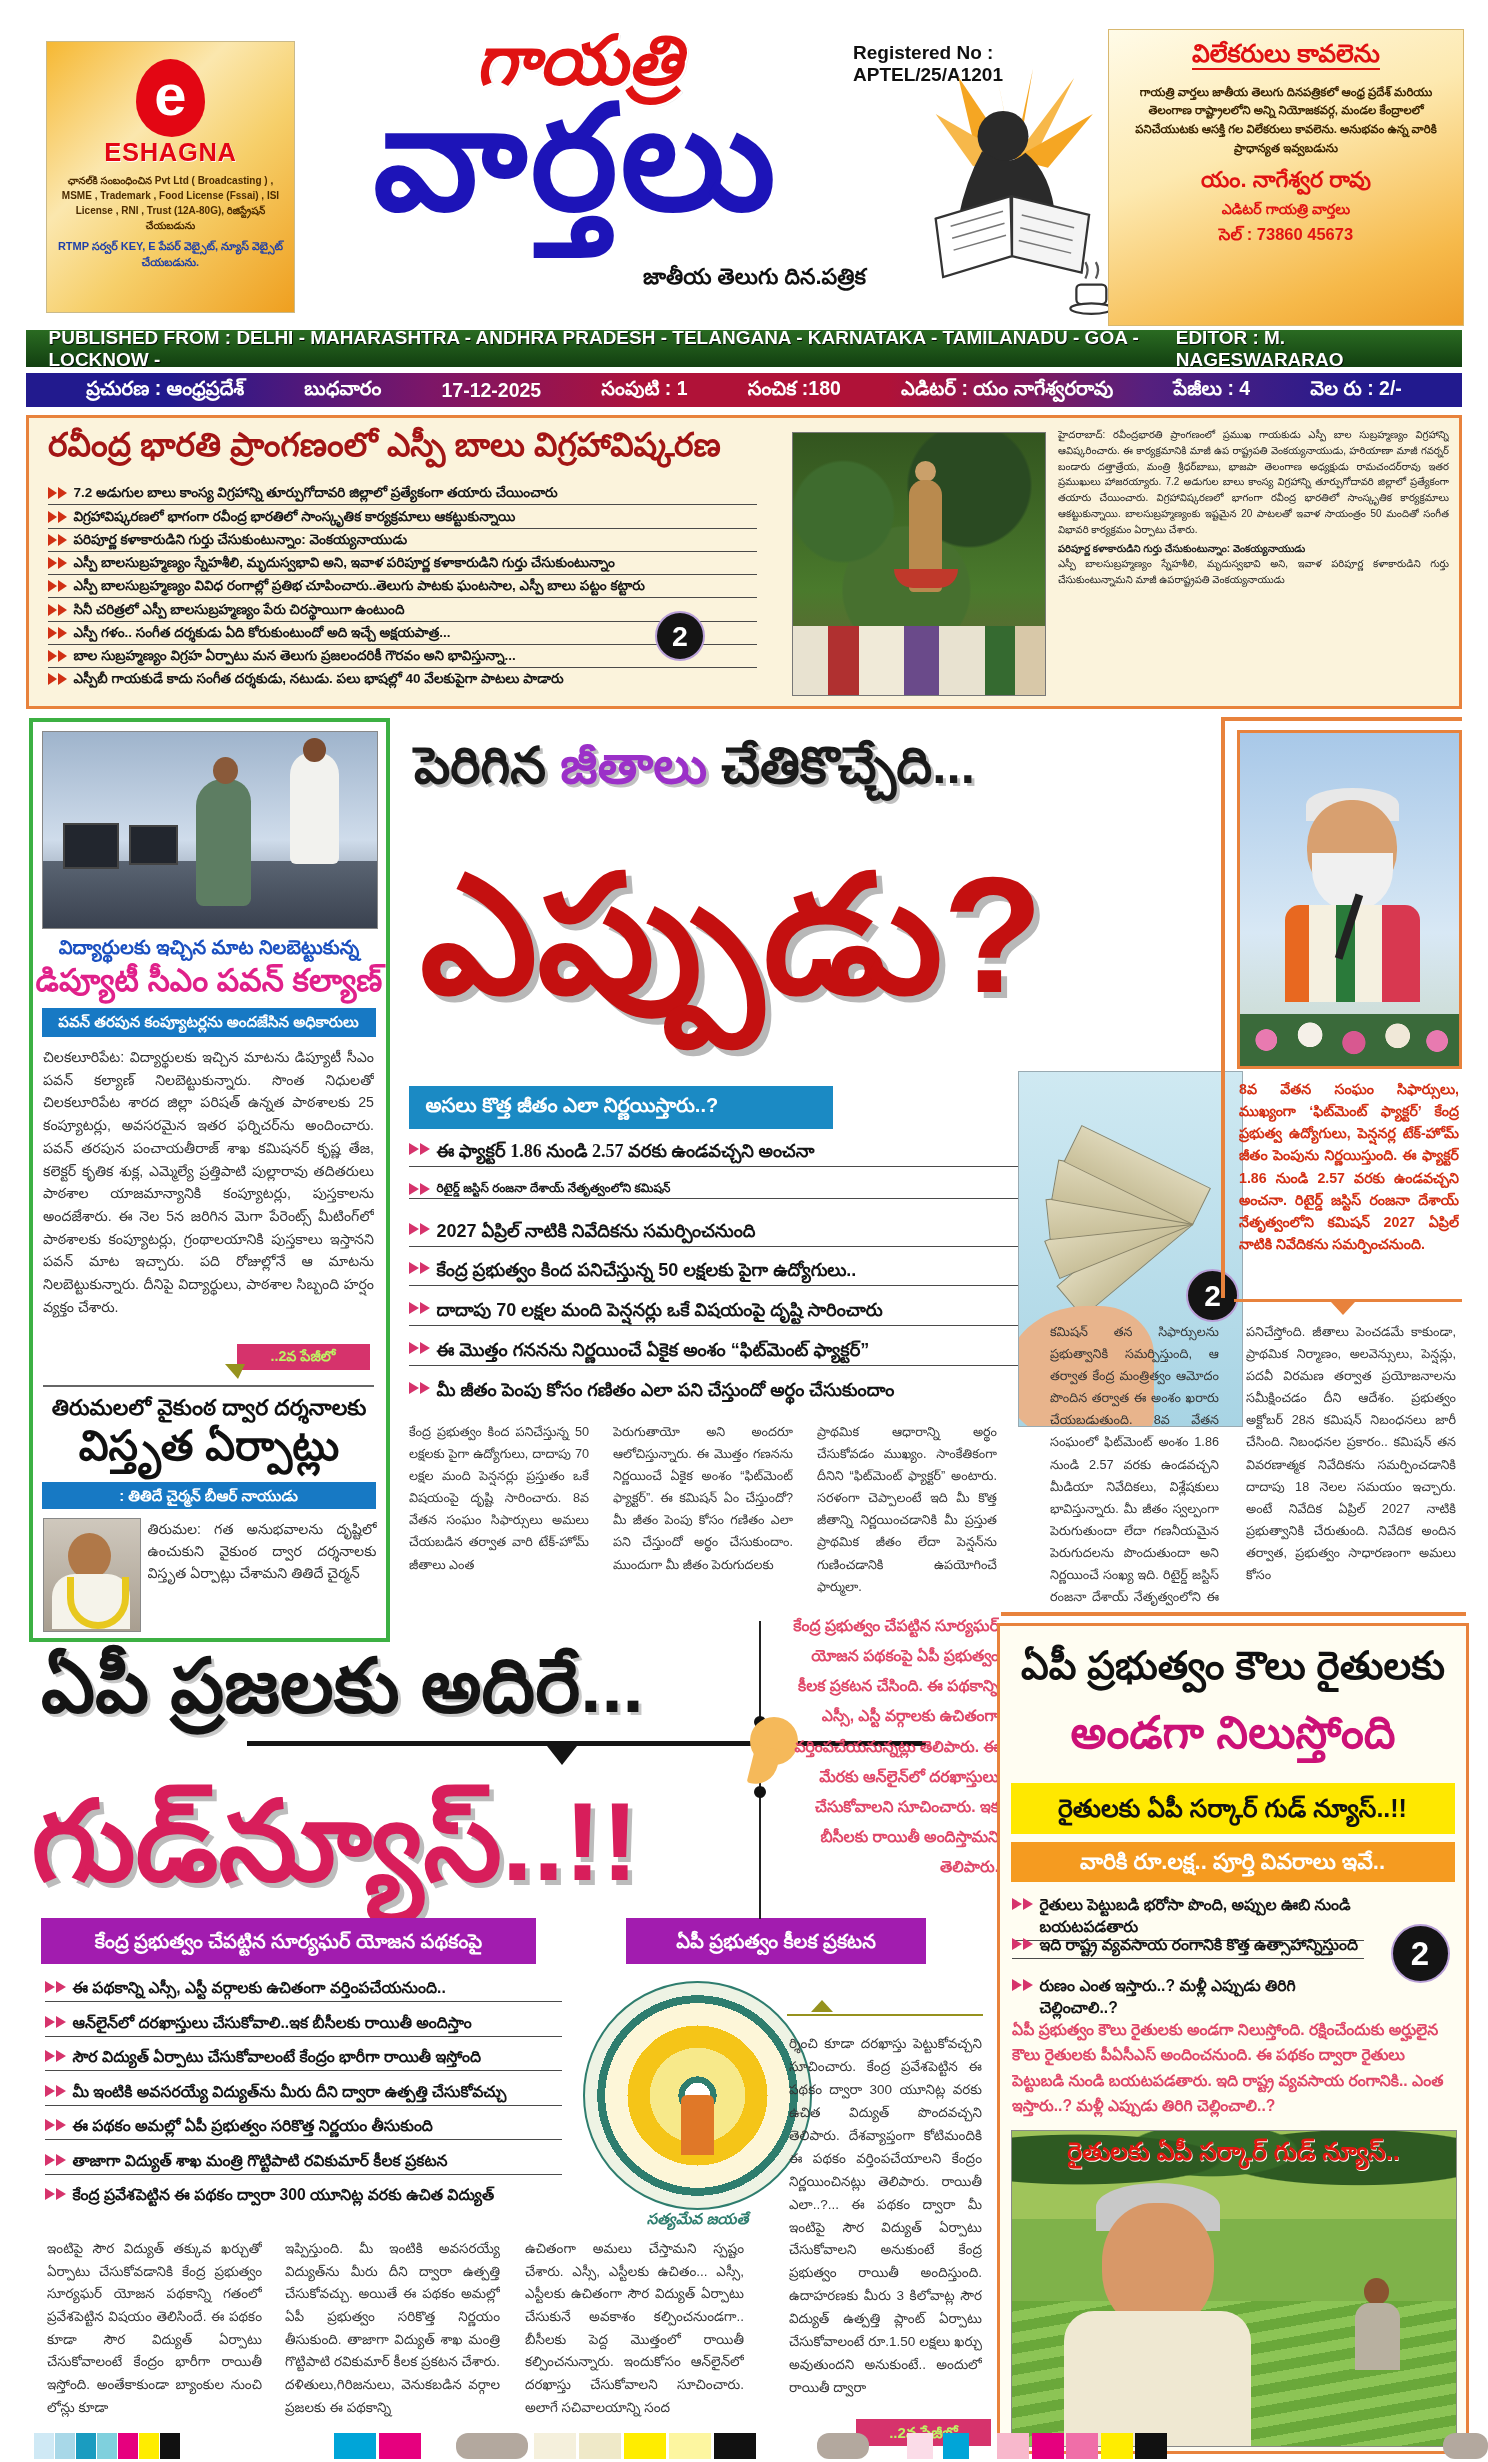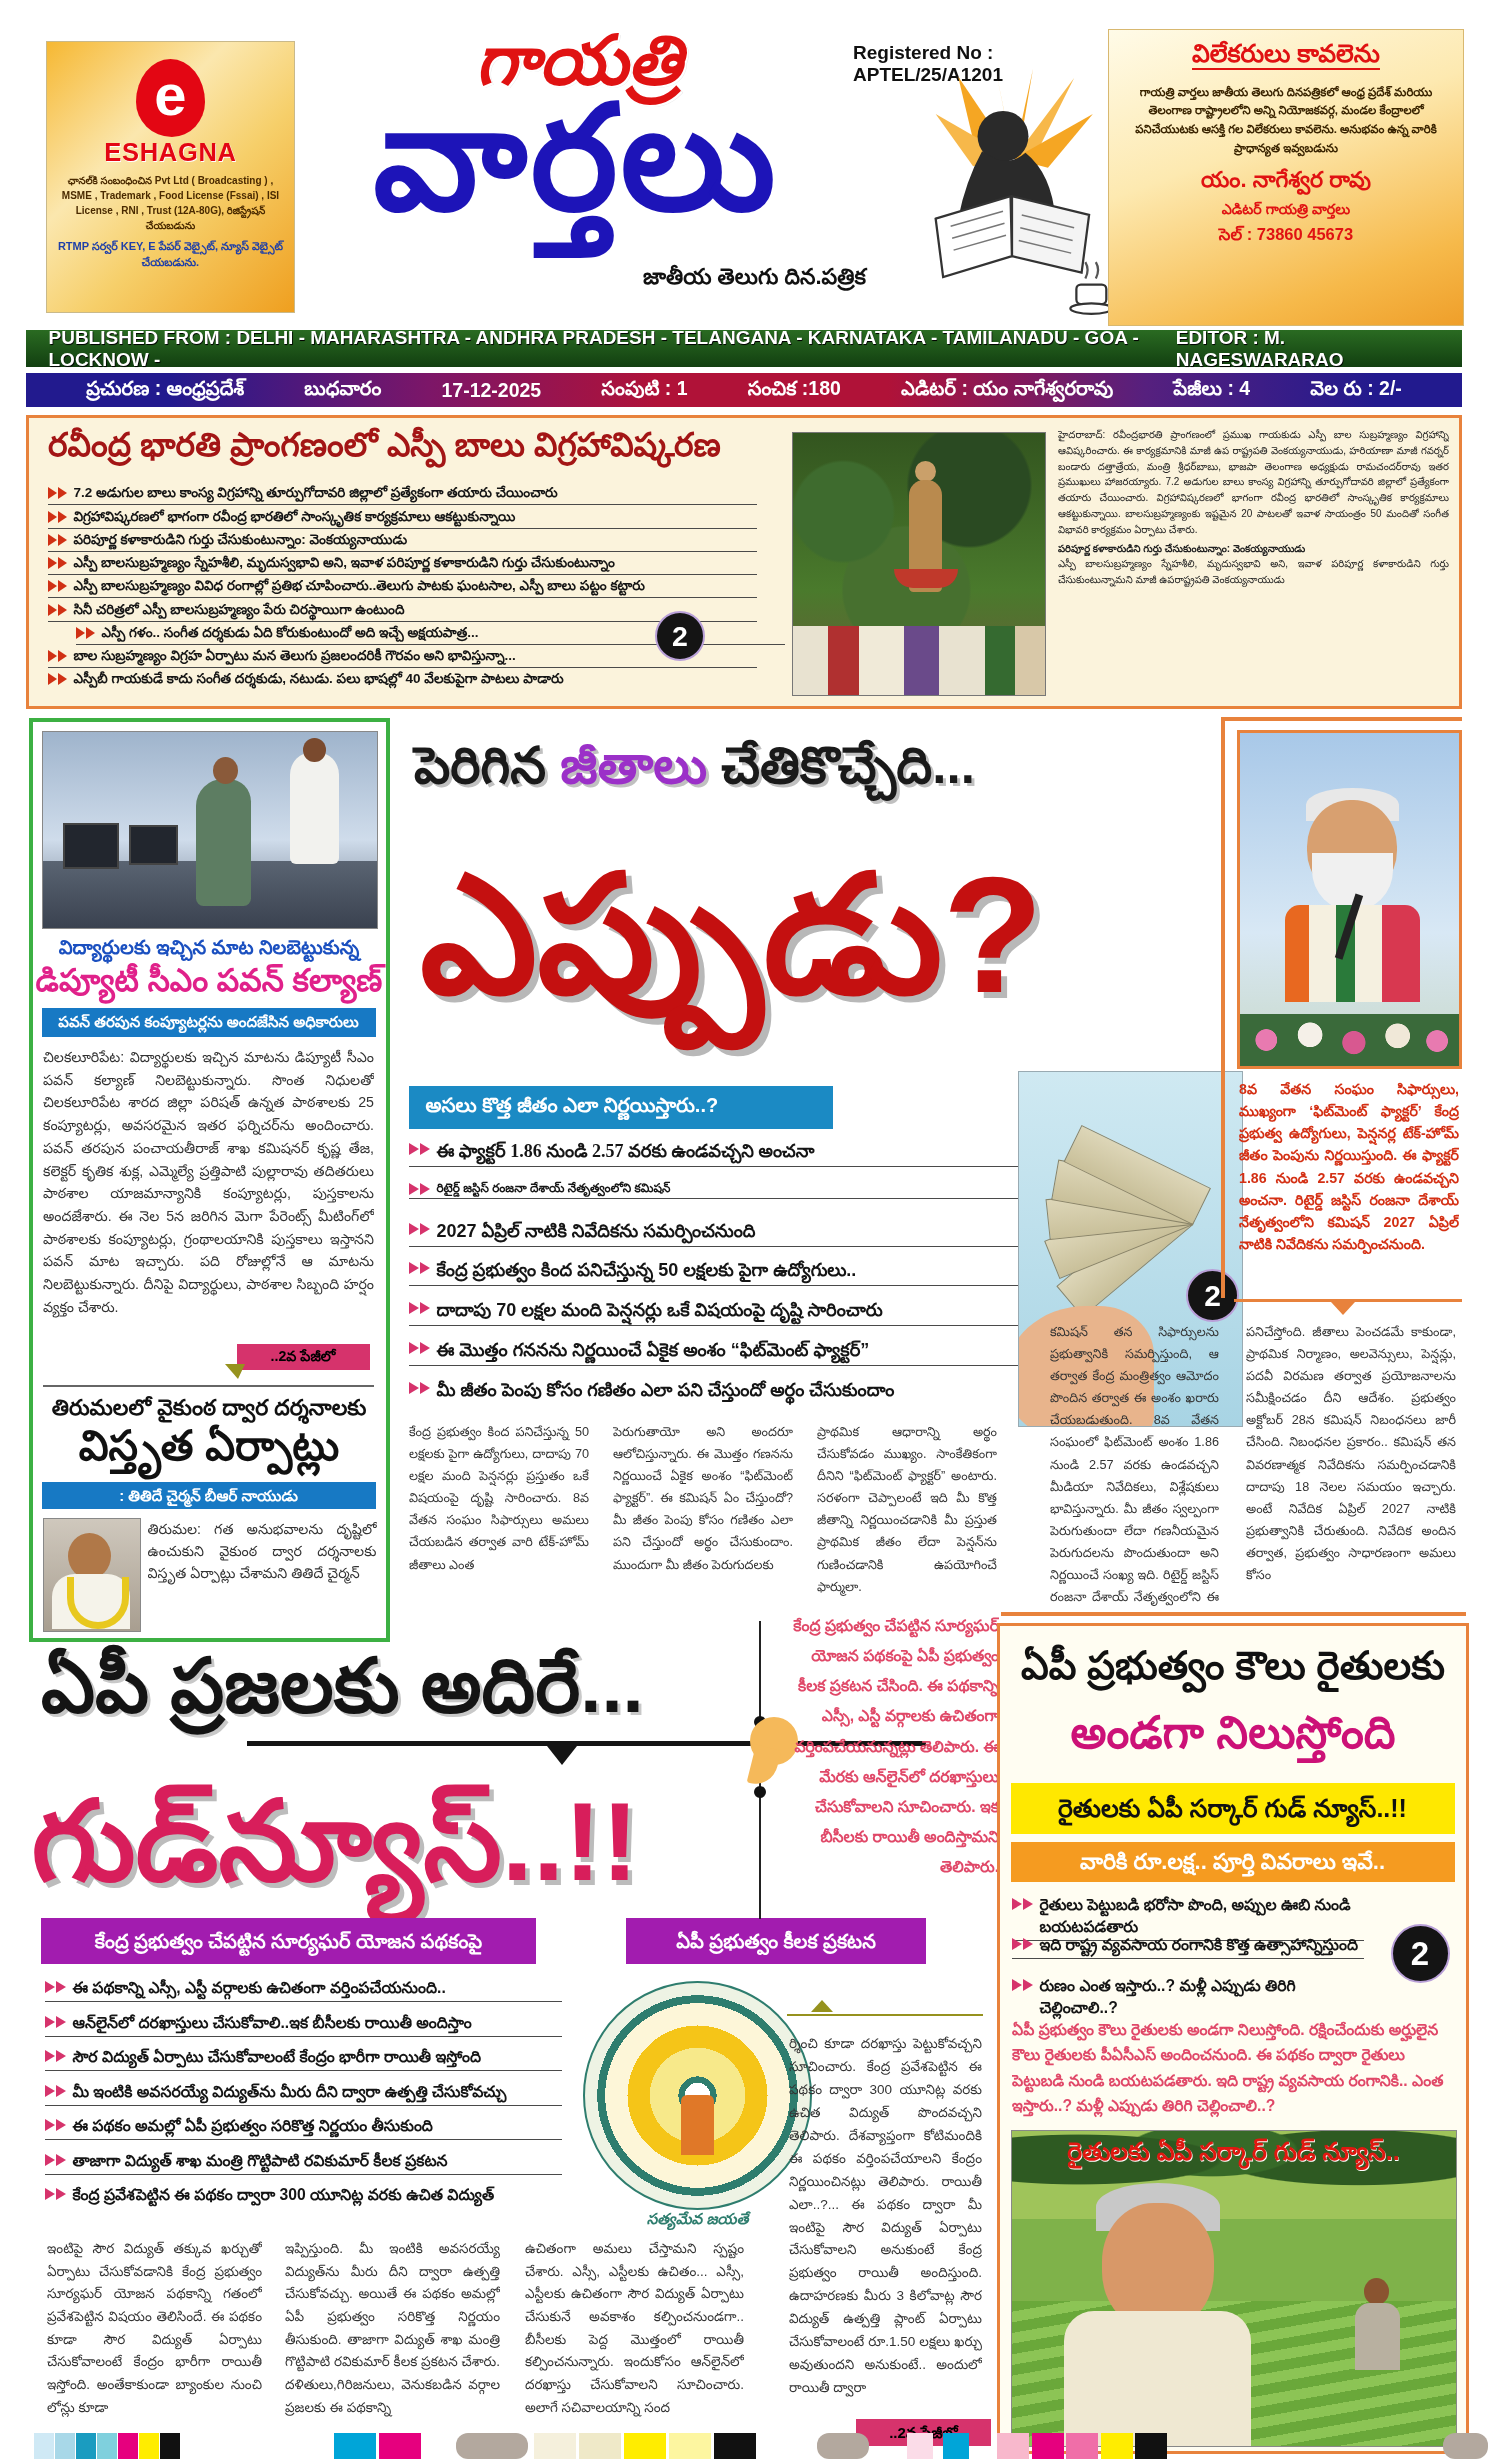--- a/index.html
+++ b/index.html
@@ -112,21 +112,21 @@
   #cbnphoto .farmer-h{position:absolute;left:352px;top:147px;width:25.5px;height:27px;border-radius:50%;background:#8a5430;}
   #cbnphoto .farmer-b{position:absolute;left:343px;top:172px;width:45px;height:67px;border-radius:15px 15px 0 0;background:#b8b0a0;}
   #cbnphoto .ovl{position:absolute;left:0;top:6px;width:100%;text-align:center;color:#e01810;font-size:25px;font-weight:bold;
     text-shadow:0.7px 0.7px 0 #fff;}
   
   #leftbox{left:28.5px;top:718px;width:361px;height:924px;border:4.5px solid #3cb043;background:#fff;box-sizing:border-box;}
   #leftbox .kick{position:absolute;left:0;top:214px;width:100%;text-align:center;color:#1b50c0;font-size:19.5px;font-weight:bold;}
   #leftbox .hl{position:absolute;left:0;top:240px;width:100%;text-align:center;color:#e0218a;font-size:31.5px;font-weight:bold;}
   .bluestrip{background:#1779c4;color:#fff;font-weight:bold;text-align:center;}
   #leftbox .body1{position:absolute;left:10.5px;top:324px;width:331px;height:294px;overflow:hidden;font-size:14.2px;line-height:1.6;color:#333;}
-  .pageflag{background:#d6336c;color:#000000;font-weight:bold;text-align:center;}
+  .pageflag{background:#d6336c;color:#bef264;font-weight:bold;text-align:center;}
   .pageflag::before{content:"";position:absolute;left:-12px;bottom:-9px;width:0;height:0;
     border-left:13.5px solid transparent;border-right:7.5px solid transparent;border-top:15px solid #96921e;}
   #leftbox .div{position:absolute;left:10.5px;top:663px;width:331px;height:2.2px;background:#666;}
   #leftbox .tkick{position:absolute;left:0;top:673px;width:100%;text-align:center;color:#111;font-size:22px;font-weight:bold;}
   #leftbox .thead{position:absolute;left:0;top:700px;width:100%;text-align:center;color:#111;font-size:42px;font-weight:bold;}
   #leftbox .tbody{position:absolute;left:115px;top:796px;width:229px;height:114px;overflow:hidden;font-size:14.2px;line-height:1.55;color:#333;}
   
   #sal-l1{left:414px;top:736px;width:810px;font-size:51px;font-weight:bold;color:#1a1a1a;
     text-shadow:3px 3px 0 #c0c0c0;}
   #sal-l1 .mid{color:#9b30c8;}
@@ -288,21 +288,21 @@
         </span>
       <span class="tx" style="font-size:13.5px;">ఎస్పీ బాలసుబ్రహ్మణ్యం వివిధ రంగాల్లో ప్రతిభ చూపించారు..తెలుగు పాటకు ఘంటసాల, ఎస్పీ బాలు పట్టం కట్టారు</span>
       </div>
     <div class="brow" style="left:19px;top:184px;width:709px;text-align:right;">
       <span class="arr red">
           <i></i>
           <i></i>
         </span>
       <span class="tx" style="font-size:13.5px;">సినీ చరిత్రలో ఎస్పీ బాలసుబ్రహ్మణ్యం పేరు చిరస్థాయిగా ఉంటుంది</span>
       </div>
-    <div class="brow" style="left:19px;top:207px;width:709px;margin-left:28px;">
+    <div class="brow" style="left:19px;top:207px;width:709px;">
       <span class="arr red">
           <i></i>
           <i></i>
         </span>
       <span class="tx" style="font-size:13.5px;">ఎస్పీ గళం.. సంగీత దర్శకుడు ఏది కోరుకుంటుందో అది ఇచ్చే అక్షయపాత్ర...</span>
       </div>
     <div class="brow" style="left:19px;top:230px;width:709px;">
       <span class="arr red">
           <i></i>
           <i></i>

